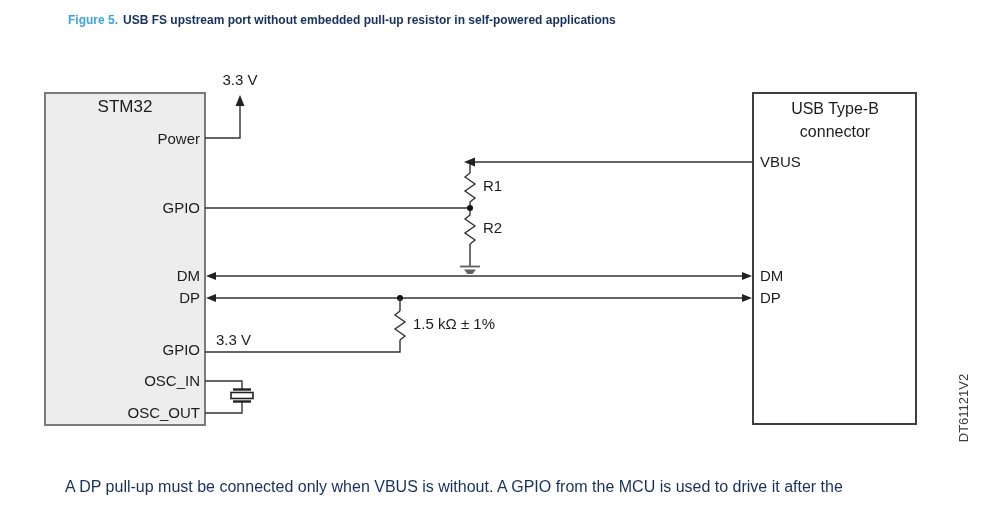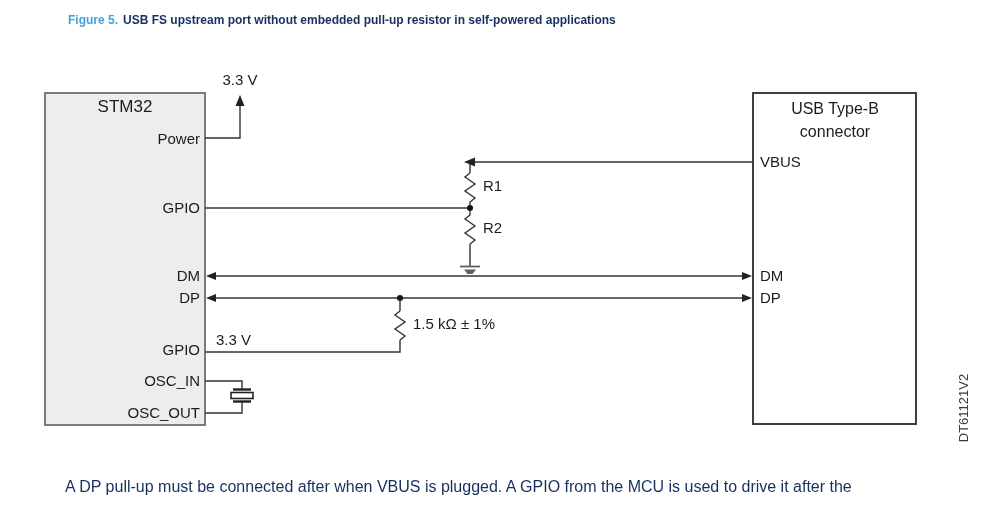--- a/index.html
+++ b/index.html
@@ -100,14 +100,14 @@
     <path class="plate" d="M233,389.5 H251"></path>
     <rect class="xtal-body" x="231" y="392.5" width="22" height="6"></rect>
     <path class="plate" d="M233,401.5 H251"></path>
     <path class="wire" d="M242,402 V413 H205"></path>
   </g>
 
   <text class="wm" transform="rotate(-90 968 408)" x="968" y="408" text-anchor="middle">DT61121V2</text>
 </svg>
 
 <div class="note">
-  <div>A DP pull-up must be connected after when VBUS is plugged. A GPIO from the MCU is used to drive it after the</div>
+  <div>A DP pull-up must be connected only when VBUS is without. A GPIO from the MCU is used to drive it after the</div>
 </div>
 
 </body></html>

